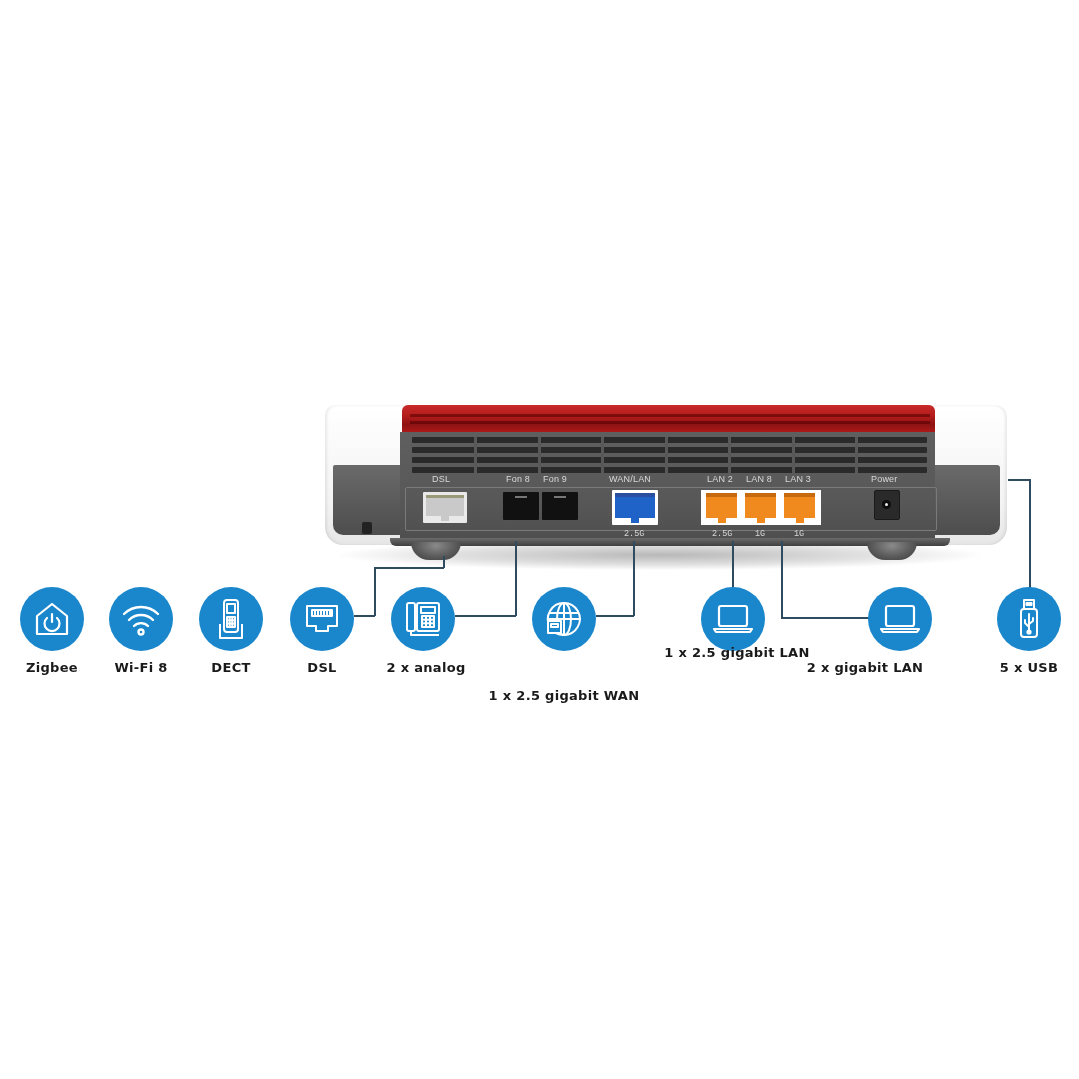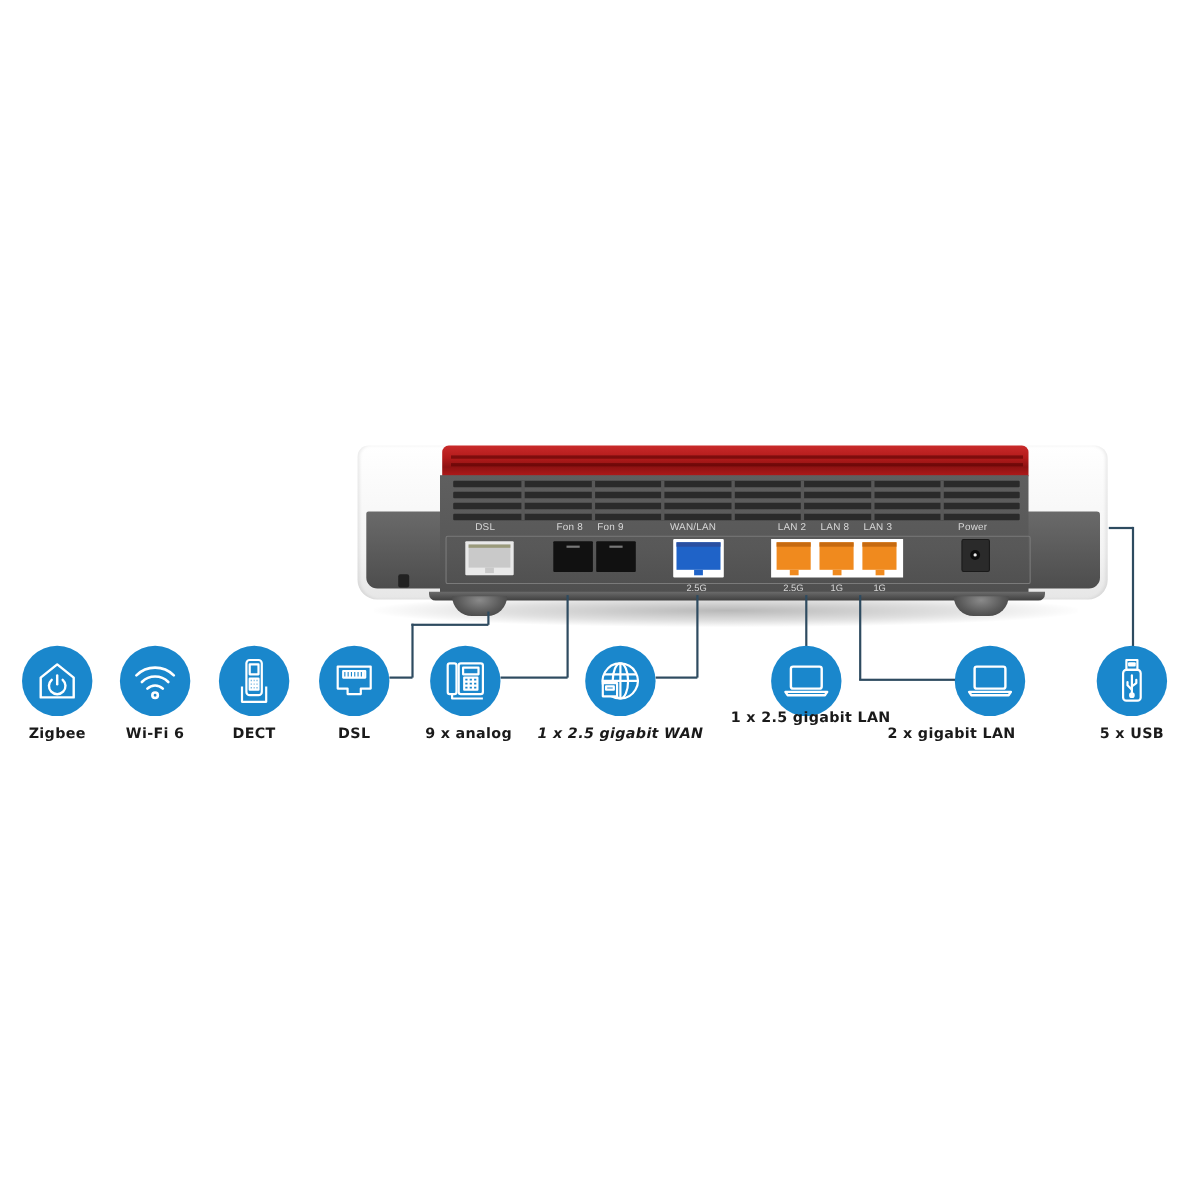--- a/index.html
+++ b/index.html
@@ -12,21 +12,21 @@
   .cap-left-notch { left:362px; top:522px; width:10px; height:12px; background:#222; border-radius:2px; }
   .cap-right { left:925px; top:405px; width:82px; height:140px; background:linear-gradient(180deg,#ffffff 0%,#f3f3f3 70%,#e6e6e6 100%); border-radius:0 12px 18px 0; box-shadow: inset -2px 0 3px rgba(0,0,0,0.08); }
   .cap-right-grey { left:930px; top:465px; width:70px; height:70px; background:linear-gradient(180deg,#6a6a6a,#4d4d4d); border-radius:0 3px 10px 0; }
   .red-top { left:402px; top:405px; width:533px; height:28px; background:linear-gradient(180deg,#c92a2a 0%,#b31b1b 40%,#8e1212 70%,#b01a1a 100%); border-radius:6px 6px 0 0; }
   .red-stripe { left:410px; height:3px; width:520px; background:rgba(80,0,0,0.55); }
   .panel { left:400px; top:432px; width:535px; height:110px; background:linear-gradient(180deg,#5f5f5f 0%,#585858 60%,#4e4e4e 100%); }
   .panel-bottom { left:390px; top:538px; width:560px; height:8px; background:linear-gradient(180deg,#6b6b6b,#3f3f3f); border-radius:0 0 6px 6px; }
   .vent { height:6px; background:#2a2a2a; border-radius:1px; }
   .port-frame { left:405px; top:487px; width:530px; height:42px; border:1px solid #7a7a7a; border-radius:2px; }
   .port-label { color:#d8d8d8; font-size:9px; font-family:"Liberation Sans", sans-serif; letter-spacing:0.2px; white-space:nowrap; }
-  .speed-label { color:#d8d8d8; font-size:8.5px; font-family:Liberation Sans, sans-serif; white-space:nowrap; }
+  .speed-label { color:#d8d8d8; font-size:8.5px; font-family:Liberation Mono, monospace; white-space:nowrap; }
   .rj { border-radius:1px; }
   .rj-inner { position:absolute; left:3px; top:3px; right:3px; bottom:7px; }
   .rj-tab { position:absolute; bottom:2px; left:50%; width:8px; height:5px; margin-left:-4px; }
   .foot { width:50px; height:18px; background:radial-gradient(ellipse at 50% 20%,#8a8a8a 0%,#5a5a5a 55%,#3a3a3a 100%); border-radius:0 0 25px 25px; }
   
   .wire { background:#2e4b60; }
   
   .circle { width:64px; height:64px; border-radius:50%; background:#1a87cc; display:flex; align-items:center; justify-content:center; }
   .feat-label { font-family:"DejaVu Sans", sans-serif; font-weight:bold; font-size:13px; color:#1a1a1a; white-space:nowrap; transform:translateX(-50%); letter-spacing:0.3px; }
 </style>
@@ -149,21 +149,21 @@
 <div class="abs feat-label" style="left:52px; top:660px;">Zigbee</div>
 
 <div class="abs circle" style="left:109px; top:587px;">
   <svg width="42" height="40" viewBox="0 0 42 40" fill="none" stroke="#fff" stroke-width="2.4" stroke-linecap="round">
     <path d="M4 15 A24 24 0 0 1 38 15"></path>
     <path d="M9 21 A17 17 0 0 1 33 21"></path>
     <path d="M14 27 A10 10 0 0 1 28 27"></path>
     <circle cx="21" cy="33" r="2.5"></circle>
   </svg>
 </div>
-<div class="abs feat-label" style="left:141px; top:660px;">Wi-Fi 6</div>
+<div class="abs feat-label" style="left:141px; top:660px;">Wi-Fi 8</div>
 
 <div class="abs circle" style="left:199px; top:587px;">
   <svg width="36" height="44" viewBox="0 0 36 44" fill="none" stroke="#fff" stroke-width="2" stroke-linejoin="round">
     <rect x="11" y="3" width="14" height="32" rx="3"></rect>
     <rect x="14" y="7" width="8" height="9"></rect>
     <rect x="14" y="20" width="8" height="10"></rect>
     <line x1="14" y1="23.3" x2="22" y2="23.3"></line>
     <line x1="14" y1="26.6" x2="22" y2="26.6"></line>
     <line x1="16.7" y1="20" x2="16.7" y2="30"></line>
     <line x1="19.3" y1="20" x2="19.3" y2="30"></line>
@@ -192,35 +192,35 @@
     <rect x="15" y="4" width="22" height="28" rx="2"></rect>
     <rect x="19" y="8" width="14" height="6"></rect>
     <rect x="20" y="17" width="12" height="11"></rect>
     <line x1="20" y1="20.7" x2="32" y2="20.7"></line>
       <line x1="20" y1="24.3" x2="32" y2="24.3"></line>
     <line x1="24" y1="17" x2="24" y2="28"></line>
       <line x1="28" y1="17" x2="28" y2="28"></line>
     <path d="M9 32 L9 36 L37 36"></path>
   </svg>
 </div>
-<div class="abs feat-label" style="left:426px; top:660px;">9 x analog</div>
+<div class="abs feat-label" style="left:426px; top:660px;">2 x analog</div>
 
 <div class="abs circle" style="left:532px; top:587px;">
   <svg width="42" height="42" viewBox="0 0 42 42" fill="none" stroke="#fff" stroke-width="2" stroke-linejoin="round">
     <path d="M21 5 A16 16 0 1 1 7 29"></path>
     <path d="M7 29 A16 16 0 0 1 21 5"></path>
     <ellipse cx="21" cy="21" rx="7" ry="16"></ellipse>
     <line x1="21" y1="5" x2="21" y2="37"></line>
     <line x1="6" y1="15" x2="36" y2="15"></line>
     <line x1="5" y1="21" x2="37" y2="21"></line>
     <rect x="5" y="23" width="13" height="12" fill="#1a87cc"></rect>
     <rect x="8" y="26" width="7" height="3"></rect>
   </svg>
 </div>
-<div class="abs feat-label" style="left:564px; top:660px;font-style:italic;">1 x 2.5 gigabit WAN</div>
+<div class="abs feat-label" style="left:564px; top:688px;">1 x 2.5 gigabit WAN</div>
 
 <div class="abs circle" style="left:701px; top:587px;">
   <svg width="44" height="34" viewBox="0 0 44 34" fill="none" stroke="#fff" stroke-width="2.2" stroke-linejoin="round">
     <rect x="8" y="4" width="28" height="20" rx="2"></rect>
     <path d="M3 27 L41 27 L39 30 L5 30 Z"></path>
   </svg>
 </div>
 <div class="abs feat-label" style="left:737px; top:645px;">1 x 2.5 gigabit LAN</div>
 
 <div class="abs circle" style="left:868px; top:587px;">

